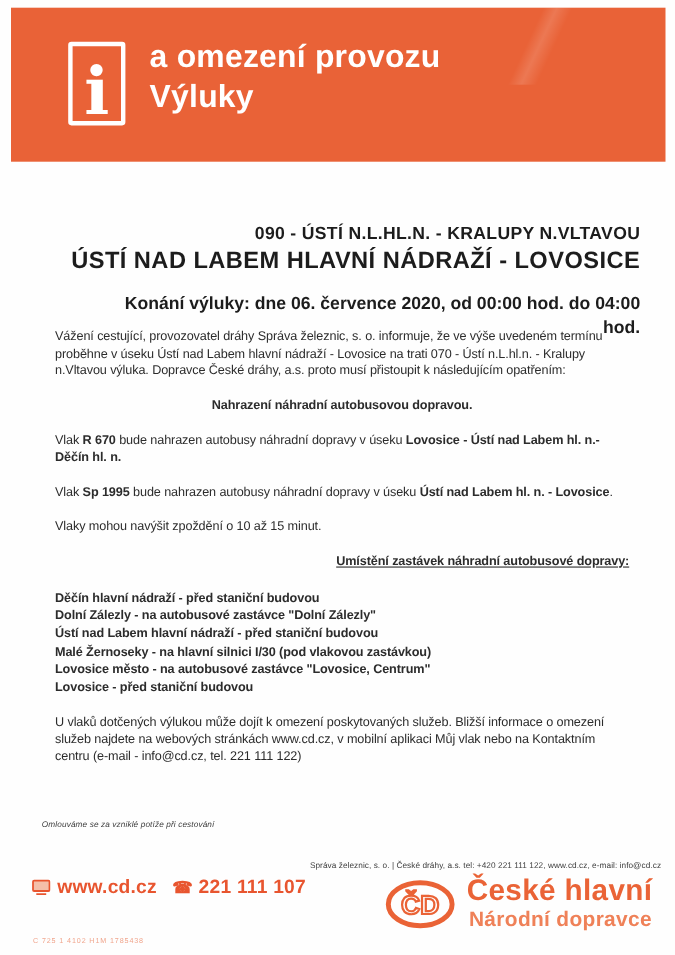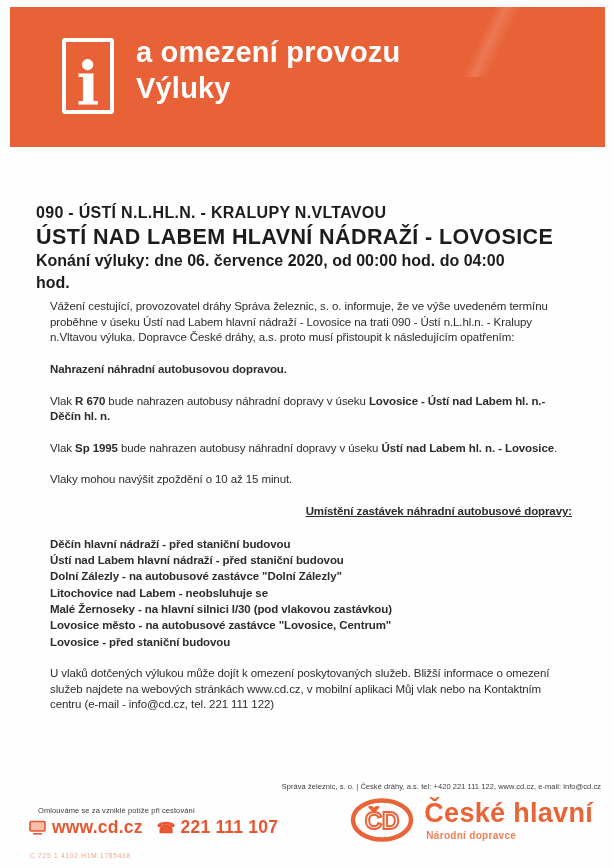--- a/index.html
+++ b/index.html
@@ -39,62 +39,62 @@
   }
   .band-title {
     position:absolute; left:126px; top:27px;
     color:#ffffff; font-size:29px; font-weight:700;
     line-height:1.25; letter-spacing:0.2px;
   }
 
   
   .doc-title {
     position:absolute; top:204px; left:4px; right:0;
-    text-align:left; padding:0 32px;
+    text-align:right; padding:0 32px;
     color:#1c1c1c;
   }
   .doc-title .t-route   { font-size:16px; font-weight:700; letter-spacing:0.3px; margin-bottom:3px; }
-  .doc-title .t-section { font-size:21.5px; font-weight:700; letter-spacing:0.4px; margin-bottom:0; }
+  .doc-title .t-section { font-size:21.5px; font-weight:700; letter-spacing:0.4px; margin-bottom:16px; }
   .doc-title .t-date    { font-size:16px; font-weight:700; line-height:1.35; }
 
   
   .body-text {
     position:absolute; top:299px; left:50px; width:522px;
     font-size:11.5px; line-height:1.36; color:#2c2c2c;
     letter-spacing:-0.1px;
   }
   .body-text p { margin:0 0 16px 0; }
   .b { font-weight:700;text-align:center; }
-  .heading-bold { font-weight:700; margin-bottom:16px; }
+  .heading-bold { font-weight:700; margin-bottom:16px;text-align:center; }
   .heading-underline { font-weight:700; text-decoration:underline; margin-bottom:13px;text-align:right; }
   .stops div { font-weight:700; line-height:1.42; }
   .stops { margin-bottom:16px; }
 
   
   .apology {
-    position:absolute; left:38px; top:806px;
-    font-size:7.5px; color:#3d3d3d; letter-spacing:0.1px;
+    position:absolute; left:38px; top:745px;
+    font-size:7.5px; color:#3d3d3d; letter-spacing:0.1px;font-style:italic;
   }
   .company-line {
     position:absolute; right:13px; top:782px;
     font-size:7.5px; color:#3d3d3d; letter-spacing:0.05px;
   }
   .cd-block {
     position:absolute; right:21px; top:796px;
     display:flex; align-items:center;
   }
   .cd-words { margin-left:10px; }
   .cd-name {
     color:#ea6336; font-size:27px; font-weight:700; letter-spacing:0.3px; line-height:1.0;
   }
   .cd-tagline {
-    color:#ef8158; font-size:10px; font-weight:700; letter-spacing:0.3px; margin-top:3px; margin-left:2px;
+    color:#ef8158; font-size:19px; font-weight:700; letter-spacing:0.3px; margin-top:3px; margin-left:2px;
   }
   .contact-row {
-    position:absolute; left:29px; top:817px;
+    position:absolute; left:29px; top:796px;
     display:flex; align-items:center;
     color:#e8552f; font-weight:700; font-size:17.5px; letter-spacing:0.2px;
   }
   .contact-row .site { margin-right:14px; display:flex; align-items:center; }
   .contact-row .tel  { display:flex; align-items:center; }
   .mini-icon { margin-right:6px; display:inline-flex; }
   .phone-glyph { font-size:15px; margin-right:5px; color:#e8552f; }
   .print-code {
     position:absolute; left:30px; top:852px;
     font-size:6.5px; color:#f0a68e; letter-spacing:0.8px;
@@ -117,37 +117,36 @@
   </div>
 
   <div class="doc-title">
     <div class="t-route">090 - ÚSTÍ N.L.HL.N. - KRALUPY N.VLTAVOU</div>
     <div class="t-section">ÚSTÍ NAD LABEM HLAVNÍ NÁDRAŽÍ - LOVOSICE</div>
     <div class="t-date">Konání výluky: dne 06. července 2020, od 00:00 hod. do 04:00</div>
     <div class="t-date">hod.</div>
   </div>
 
   <div class="body-text">
-    <p>Vážení cestující, provozovatel dráhy Správa železnic, s. o. informuje, že ve výše uvedeném termínu proběhne v úseku Ústí nad Labem hlavní nádraží - Lovosice na trati 090 - Ústí n.L.hl.n. - Kralupy n.Vltavou výluka. Dopravce České dráhy, a.s. proto musí přistoupit k následujícím opatřením:</p>
+    <p>Vážení cestující, provozovatel dráhy Správa železnic, s. o. informuje, že ve výše uvedeném termínu proběhne v úseku Ústí nad Labem hlavní nádraží - Lovosice na trati 070 - Ústí n.L.hl.n. - Kralupy n.Vltavou výluka. Dopravce České dráhy, a.s. proto musí přistoupit k následujícím opatřením:</p>
 
     <p class="heading-bold">Nahrazení náhradní autobusovou dopravou.</p>
 
     <p><span>Vlak </span><span class="b">R 670</span><span> bude nahrazen autobusy náhradní dopravy v úseku </span><span class="b">Lovosice - Ústí nad Labem hl. n.- Děčín hl. n.</span><span></span></p>
 
     <p><span>Vlak </span><span class="b">Sp 1995</span><span> bude nahrazen autobusy náhradní dopravy v úseku </span><span class="b">Ústí nad Labem hl. n. - Lovosice</span><span>.</span></p>
 
     <p>Vlaky mohou navýšit zpoždění o 10 až 15 minut.</p>
 
     <p class="heading-underline">Umístění zastávek náhradní autobusové dopravy:</p>
 
     <div class="stops">
       <div>Děčín hlavní nádraží - před staniční budovou</div>
+      <div>Dolní Zálezly - na autobusové zastávce "Dolní Zálezly"</div>
       <div>Ústí nad Labem hlavní nádraží - před staniční budovou</div>
-      <div>Dolní Zálezly - na autobusové zastávce "Dolní Zálezly"</div>
-      <div>Litochovice nad Labem - neobsluhuje se</div>
       <div>Malé Žernoseky - na hlavní silnici I/30 (pod vlakovou zastávkou)</div>
       <div>Lovosice město - na autobusové zastávce "Lovosice, Centrum"</div>
       <div>Lovosice - před staniční budovou</div>
     </div>
 
     <p>U vlaků dotčených výlukou může dojít k omezení poskytovaných služeb. Bližší informace o omezení služeb najdete na webových stránkách www.cd.cz, v mobilní aplikaci Můj vlak nebo na Kontaktním centru (e-mail - info@cd.cz, tel. 221 111 122)</p>
   </div>
 
   <div class="apology">Omlouváme se za vzniklé potíže při cestování</div>
   <div class="company-line">Správa železnic, s. o. | České dráhy, a.s. tel: +420 221 111 122, www.cd.cz, e-mail: info@cd.cz</div>

